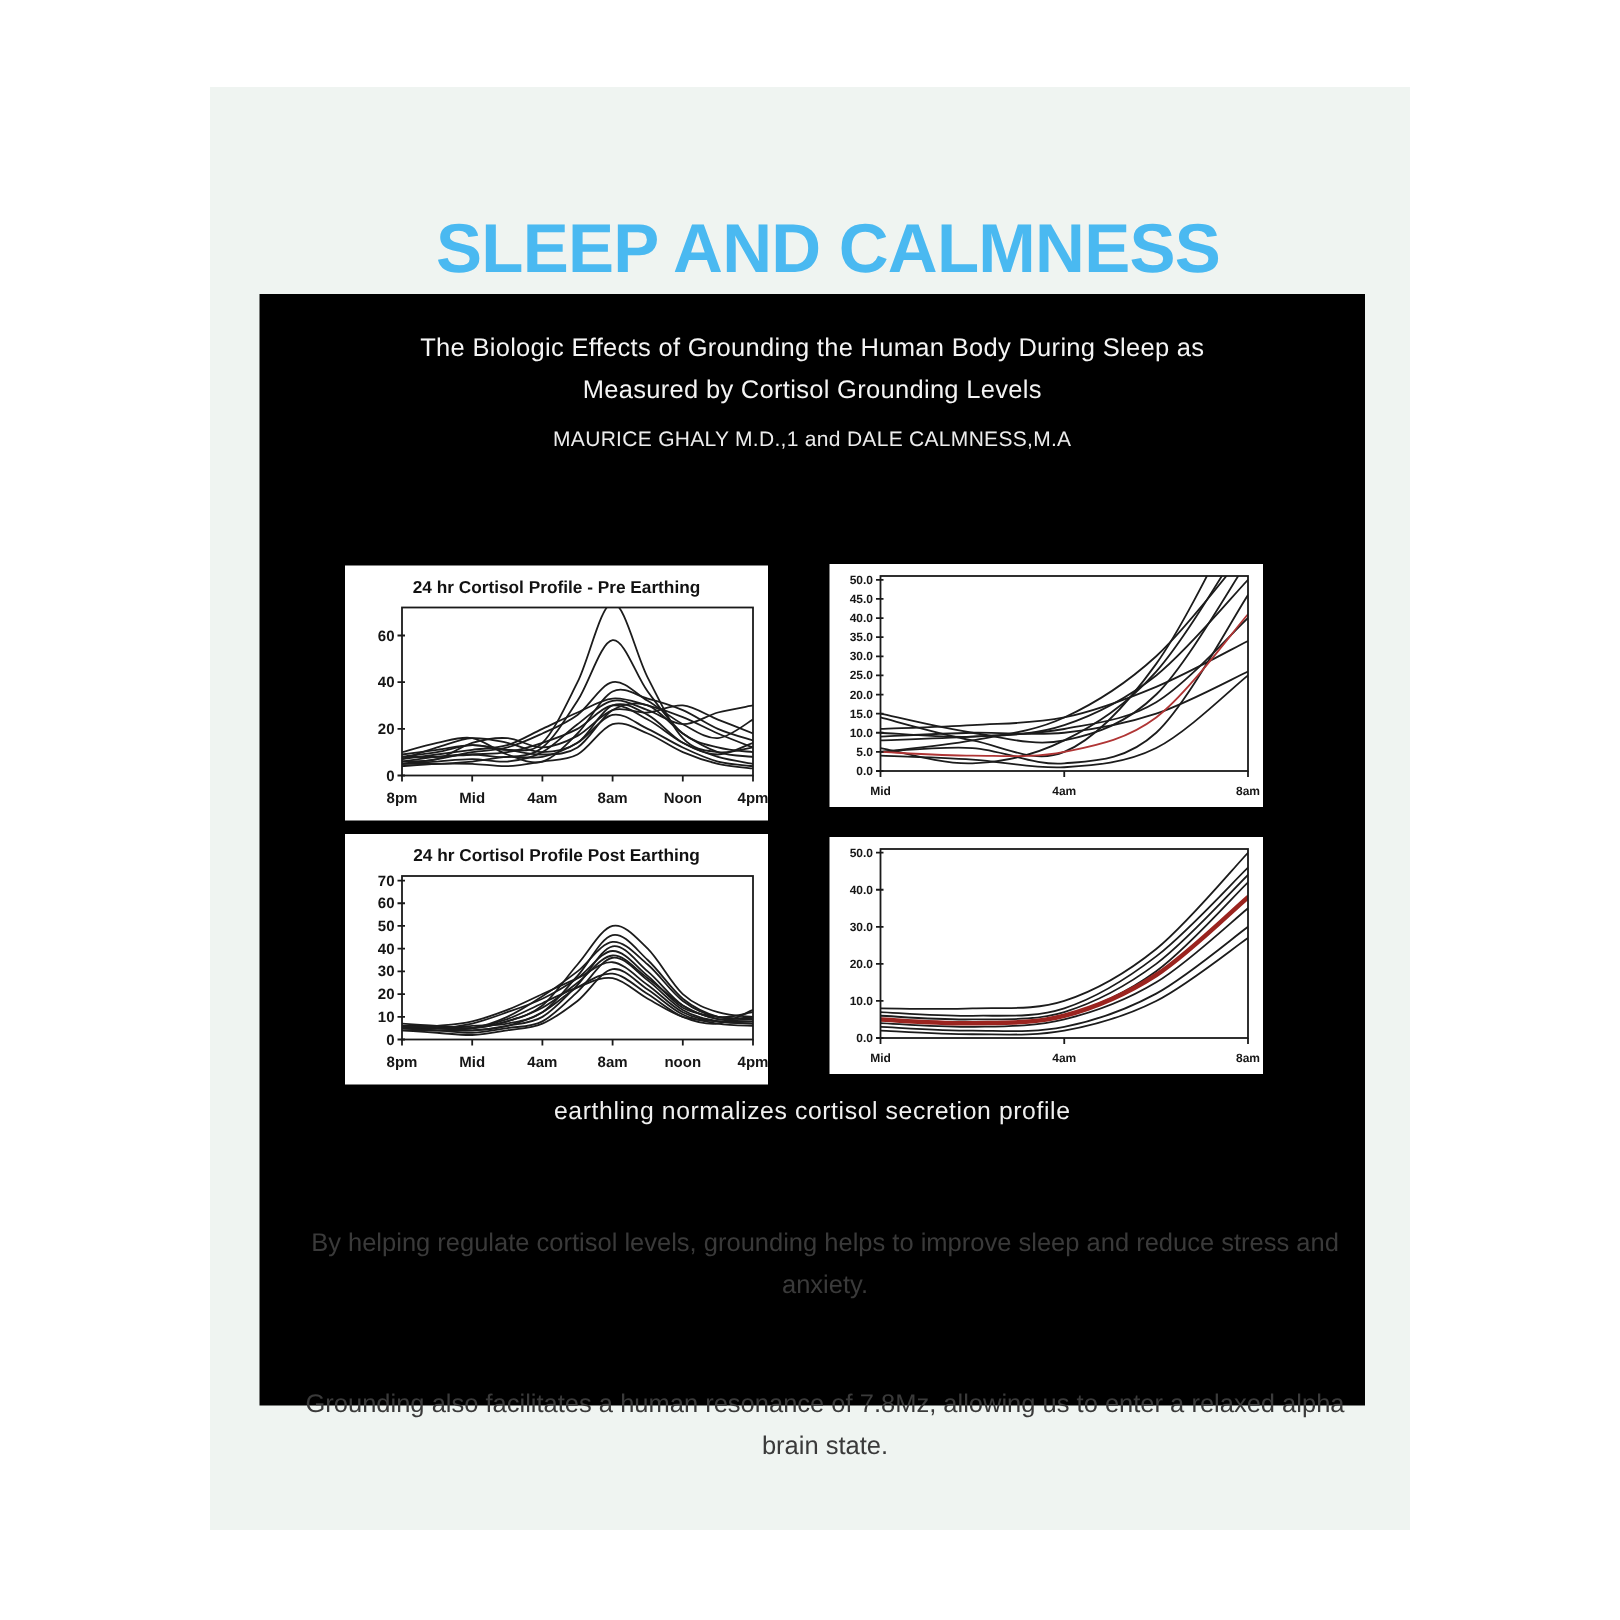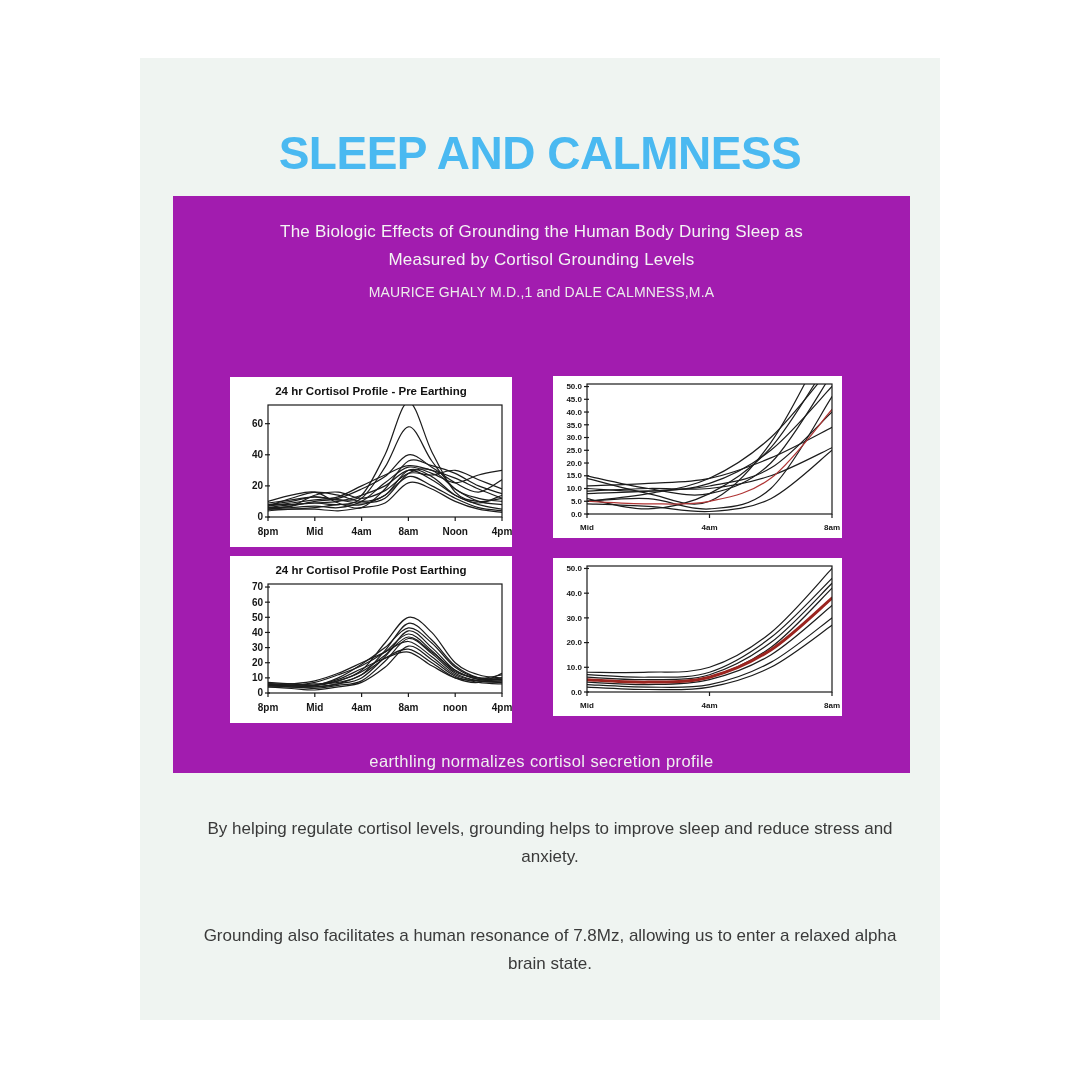--- a/index.html
+++ b/index.html
@@ -1,35 +1,35 @@
 <!DOCTYPE html>
 <html><head>
 <meta charset="utf-8">
 <style>
   html,body{margin:0;padding:0;background:#ffffff;}
   .page{position:relative;width:1080px;height:1080px;background:#ffffff;overflow:hidden;
         font-family:"Liberation Sans",sans-serif;}
   .card{position:absolute;left:140px;top:58px;width:800px;height:962px;background:#eff4f1;}
-  .main-title{position:absolute;top:68px;left:0;width:100%;margin:0;text-align:center;
+  .main-title{position:absolute;top:68px;left:0;width:100%;margin:12px;text-align:center;
         font-size:46px;font-weight:700;letter-spacing:-0.5px;color:#4ab9f1;}
-  .panel{position:absolute;left:33px;top:138px;width:737px;height:577px;background:#a21caf;}
+  .panel{position:absolute;left:33px;top:138px;width:737px;height:741px;background:#000000;}
   .panel-heading{position:absolute;top:22px;left:0;width:100%;text-align:center;
         color:#f4f4f4;font-size:17px;line-height:28px;font-weight:400;letter-spacing:0.2px;}
   .panel-authors{position:absolute;top:88px;left:0;width:100%;text-align:center;
         color:#ececec;font-size:14px;letter-spacing:0.2px;}
   .panel-stats{position:absolute;top:133px;left:0;width:100%;text-align:center;
         color:#e0e0e0;font-size:12.5px;letter-spacing:0.2px;}
   .chart{position:absolute;background:#ffffff;}
   .chart svg{display:block;filter:blur(0.25px);}
   .chart-tl{left:57px;top:181px;width:282px;height:170px;}
   .chart-tr{left:380px;top:180px;width:289px;height:162px;}
   .chart-bl{left:57px;top:360px;width:282px;height:167px;}
   .chart-br{left:380px;top:362px;width:289px;height:158px;}
   .panel-caption{position:absolute;top:536px;left:0;width:100%;text-align:center;
-        color:#f0f0f0;font-size:16.5px;letter-spacing:0.4px;margin-top:20px;}
+        color:#f0f0f0;font-size:16.5px;letter-spacing:0.4px;}
   .body-p{position:absolute;left:40px;width:720px;margin:10px;text-align:center;
         color:#3a3a3a;font-size:17px;line-height:28px;}
   .p1{top:747px;}
   .p2{top:854px;}
 </style>
 </head>
 <body>
 
 <div class="page">
   <div class="card">

